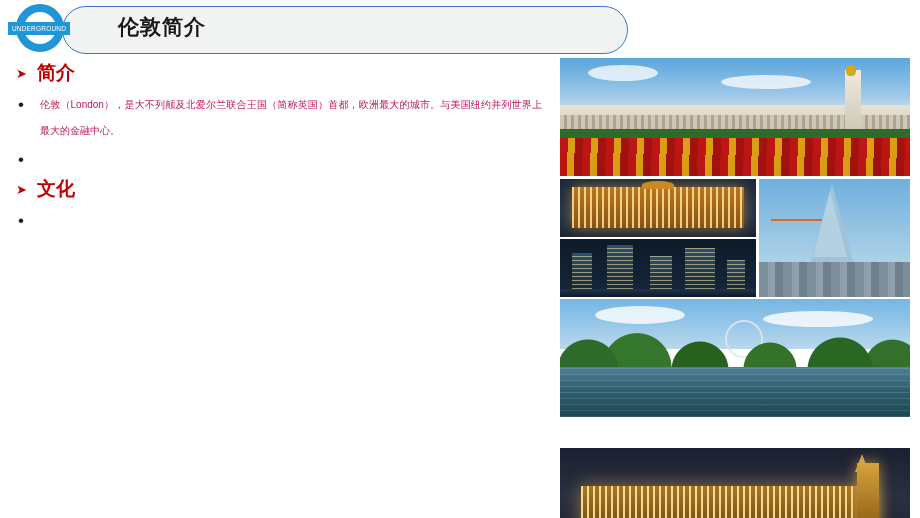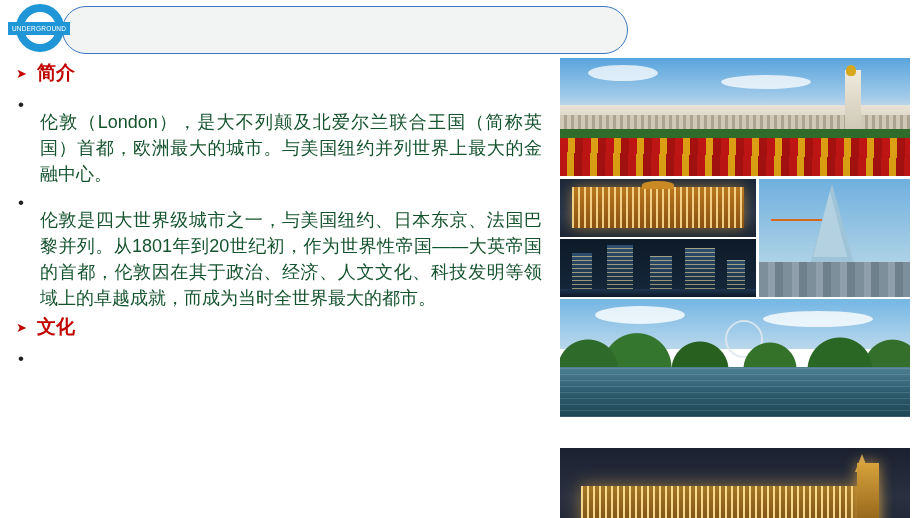--- a/index.html
+++ b/index.html
@@ -118,26 +118,25 @@
     margin-bottom: 3px;
   }
   .bullet-dot {
     color: #202020;
     font-size: 17px;
     line-height: 26px;
     width: 22px;
     flex: 0 0 22px;
   }
   .bullet-text {
-    color: #14532d;
-    font-size: 18px;
+    color: #be185d;
+    font-size: 10px;
     line-height: 26px;
     text-align: justify;
     flex: 1;
-    margin-top: 17px;
   }
 
   
   .photos {
     position: absolute;
     left: 560px;
     top: 58px;
     width: 350px;
     height: 460px;
   }
@@ -306,35 +305,35 @@
 <div class="slide">
 
   <div class="header-bar"></div>
 
   <div class="logo">
     <div class="logo-circle"></div>
     <div class="logo-bar"></div>
     <div class="logo-text">UNDERGROUND</div>
   </div>
 
+  <div class="header-title">伦敦简介</div>
 
   <div class="content">
 
     <div class="section">
       <div class="sec-head">
         <span class="arrow-icon">➤</span>
         <span class="sec-title">简介</span>
       </div>
       <div class="bullet-row">
         <span class="bullet-dot">•</span>
         <span class="bullet-text">伦敦（London），是大不列颠及北爱尔兰联合王国（简称英国）首都，欧洲最大的城市。与美国纽约并列世界上最大的金融中心。</span>
       </div>
       <div class="bullet-row">
         <span class="bullet-dot">•</span>
-        <span class="bullet-text">伦敦是四大世界级城市之一，与美国纽约、日本东京、法国巴黎并列。从1801年到20世纪初，作为世界性帝国——大英帝国的首都，伦敦因在其于政治、经济、人文文化、科技发明等领域上的卓越成就，而成为当时全世界最大的都市。</span>
       </div>
     </div>
 
     <div class="section">
       <div class="sec-head">
         <span class="arrow-icon">➤</span>
         <span class="sec-title">文化</span>
       </div>
       <div class="bullet-row">
         <span class="bullet-dot">•</span>

